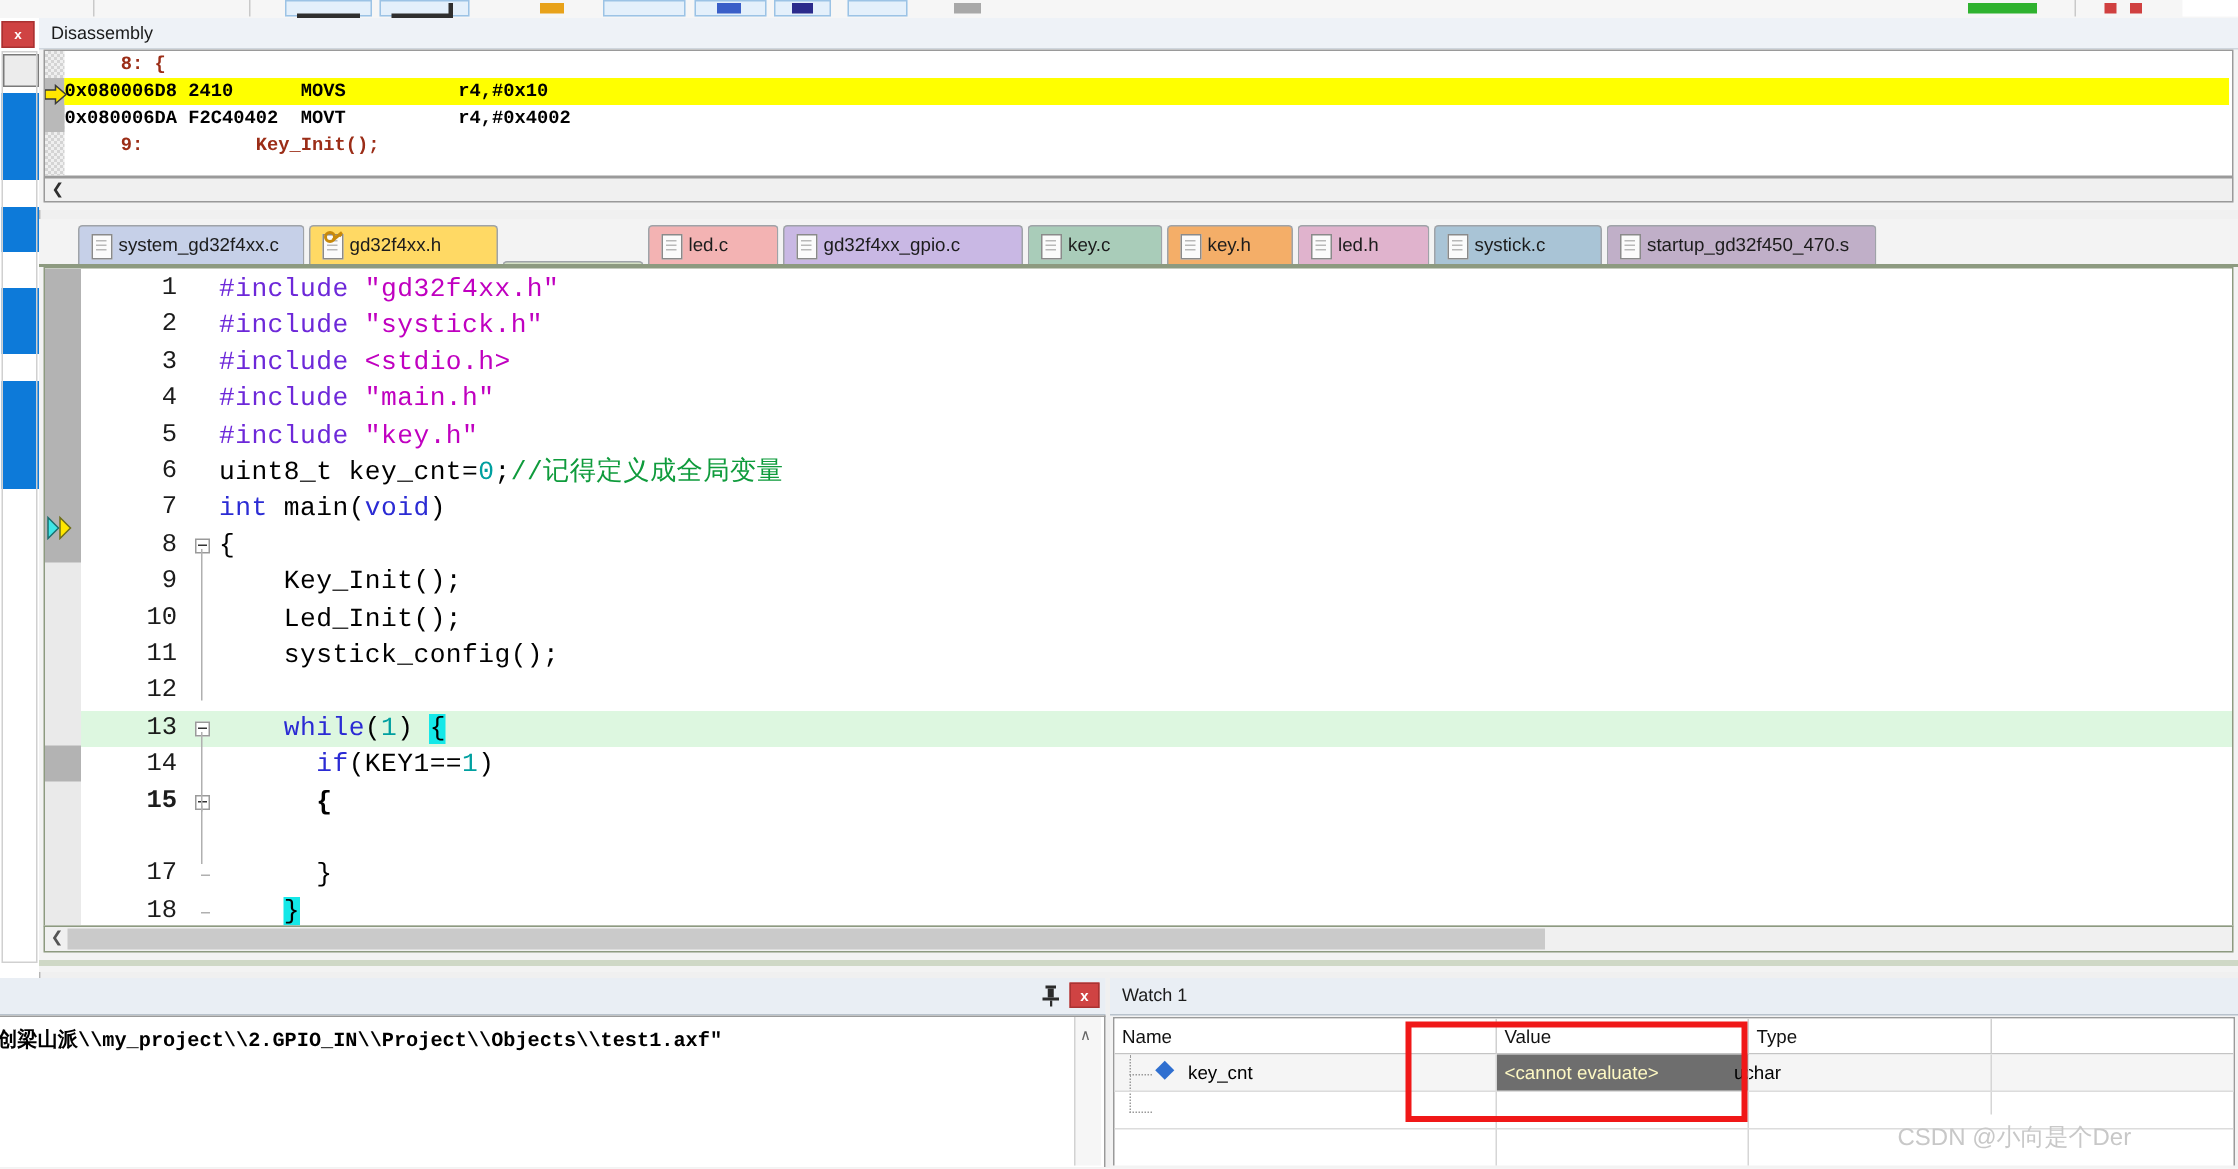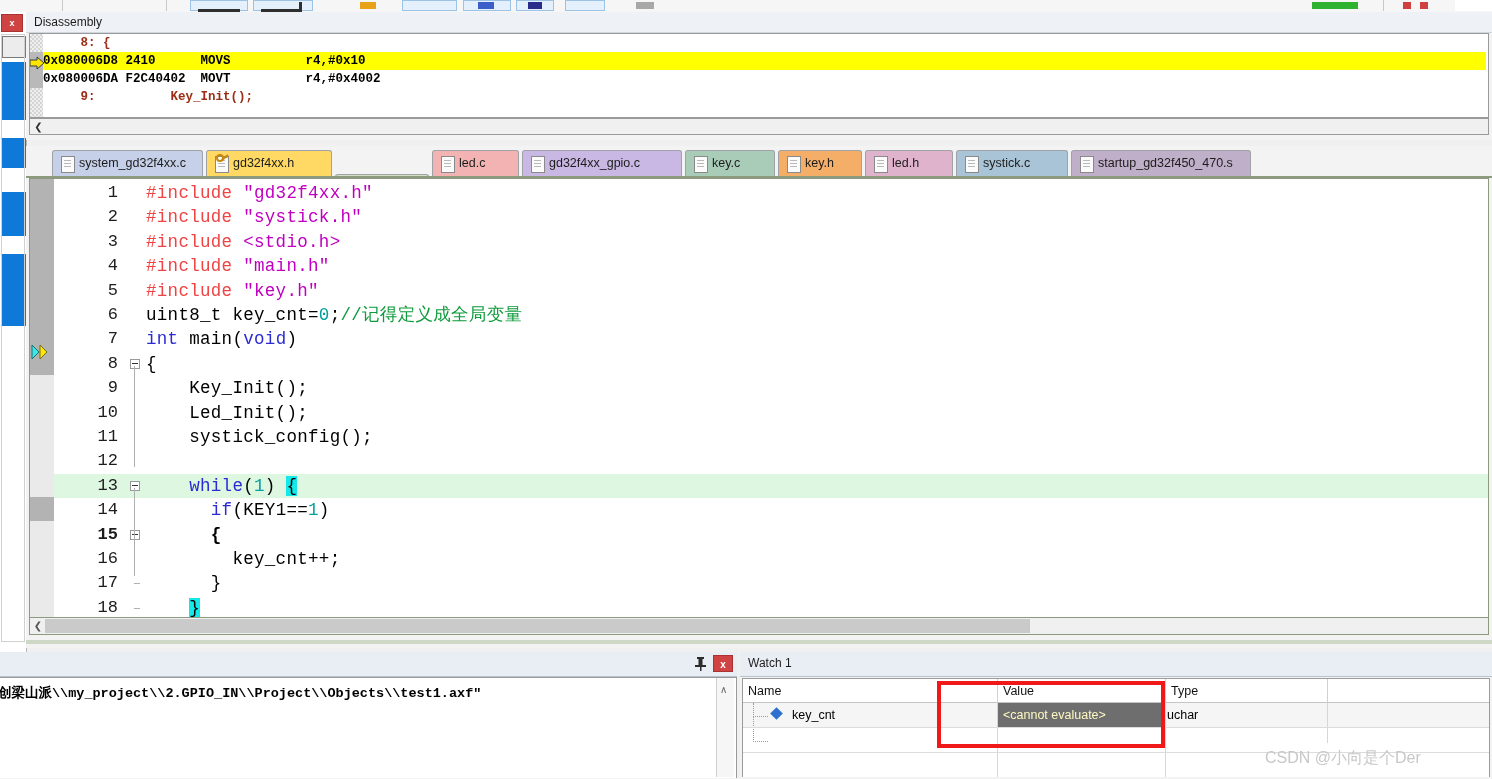--- a/index.html
+++ b/index.html
@@ -61,21 +61,21 @@
   .cline{position:absolute;left:0;height:24.4px;line-height:24.4px;white-space:pre;width:1434px;}
   .lnum{position:absolute;left:0;width:64px;text-align:right;color:#1c1c1c;
         font-family:"Liberation Mono","DejaVu Sans Mono",monospace;font-size:17px;}
   .fold{position:absolute;left:76px;top:7px;width:10px;height:10px;border:1px solid #9a9a9a;background:#fff;box-sizing:border-box;}
   .fold:before{content:"";position:absolute;left:1px;top:3px;width:6px;height:1px;background:#333;}
   .foldbar{position:absolute;left:80px;width:1px;background:#b0b0b0;}
   .foldtick{position:absolute;left:80px;width:6px;height:1px;background:#b0b0b0;}
   .ctext{position:absolute;left:92px;font-family:"Liberation Mono","DejaVu Sans Mono",monospace;
          font-size:17.5px;letter-spacing:0.3px;}
   .hl-line{position:absolute;left:24px;width:1434px;height:24.4px;background:#ddf7e0;}
-  .tk-pre{color:#ef4444;margin-top:13px;}
+  .tk-pre{color:#6d28d9;margin-top:13px;}
   .tk-str{color:#c000c0;}
   .tk-kw{color:#2b2bd4;}
   .tk-num{color:#00a0a0;}
   .tk-cmt{color:#0f9b3c;}
   .tk-pl{color:#000;}
   .tk-brace{background:#14e8e8;color:#000;}
   .gutter-arrow{position:absolute;left:1px;width:22px;height:18px;}
   #code-hscroll{position:absolute;left:3px;top:471px;width:1460px;height:18px;background:#f0f0f0;border:1px solid #8d9a80;box-sizing:border-box;}
   #code-hscroll .arrL{position:absolute;left:1px;top:1px;width:14px;height:14px;line-height:14px;text-align:center;font-size:10px;color:#555;}
   #code-hscroll .thumb{position:absolute;left:15px;top:1px;width:985px;height:14px;background:#cacaca;}
@@ -232,21 +232,20 @@
         <div class="cline" style="top: 148.4px;"><span class="lnum">7</span><span class="ctext"><span class="tk-kw">int </span><span class="tk-pl">main(</span><span class="tk-kw">void</span><span class="tk-pl">)</span></span></div>
         <div class="cline" style="top: 172.8px;"><span class="lnum">8</span><span class="fold"></span><span class="ctext"><span class="tk-pl">{</span></span></div>
         <div class="cline" style="top: 197.2px;"><span class="lnum">9</span><span class="ctext"><span class="tk-pl">    Key_Init();</span></span></div>
         <div class="cline" style="top: 221.6px;"><span class="lnum">10</span><span class="ctext"><span class="tk-pl">    Led_Init();</span></span></div>
         <div class="cline" style="top: 246px;"><span class="lnum">11</span><span class="ctext"><span class="tk-pl">    systick_config();</span></span></div>
         <div class="cline" style="top: 270.4px;"><span class="lnum">12</span><span class="ctext"><span class="tk-pl"></span></span></div>
         <div class="hl-line" style="top: 294.8px; left: 0px;"></div>
         <div class="cline" style="top: 294.8px;"><span class="lnum">13</span><span class="fold"></span><span class="ctext"><span class="tk-pl">    </span><span class="tk-kw">while</span><span class="tk-pl">(</span><span class="tk-num">1</span><span class="tk-pl">) </span><span class="tk-brace">{</span></span></div>
         <div class="cline" style="top: 319.2px;"><span class="lnum">14</span><span class="ctext"><span class="tk-pl">      </span><span class="tk-kw">if</span><span class="tk-pl">(KEY1==</span><span class="tk-num">1</span><span class="tk-pl">)</span></span></div>
         <div class="cline" style="top: 343.6px; font-weight: bold;"><span class="lnum">15</span><span class="fold"></span><span class="ctext"><span class="tk-pl">      {</span></span></div>
-        <div class="cline" style="top: 368px;"><span class="lnum">16</span><span class="ctext"><span class="tk-pl">        key_cnt++;</span></span></div>
         <div class="cline" style="top: 392.4px;"><span class="lnum">17</span><span class="ctext"><span class="tk-pl">      }</span></span></div>
         <div class="cline" style="top: 416.8px;"><span class="lnum">18</span><span class="ctext"><span class="tk-pl">    </span><span class="tk-brace">}</span></span></div>
         <div class="foldbar" style="top: 186.8px; height: 101.6px;"></div>
         <div class="foldbar" style="top: 308.8px; height: 52.8px;"></div>
         <div class="foldbar" style="top: 357.6px; height: 39.04px;"></div>
         <div class="foldtick" style="top: 404.4px;"></div>
         <div class="foldtick" style="top: 428.8px;"></div>
       </div>
   </div>
 
@@ -286,21 +285,21 @@
     <div class="wcol-hdr" style="left:585px;width:161px;border-right:none"></div>
 
     <div class="wrow-alt" style="top:24px"></div>
 
     <div class="w-tree" style="left:10px;top:24px;width:14px;height:13px"></div>
     <div class="w-tree" style="left:10px;top:37px;width:14px;height:25px;border-bottom:1px dotted #9a9a9a"></div>
     <div class="w-diamond" style="left:29px;top:30px"></div>
 
     <div class="wcell" style="left:44px;top:24px;width:210px">key_cnt</div>
     <div class="wcell" id="w-valuecell" style="left:255px;top:24px;width:168px">&lt;cannot evaluate&gt;</div>
-    <div class="wcell" style="left:419px;top:24px;width:184px">uchar</div>
+    <div class="wcell" style="left:408px;top:24px;width:184px">uchar</div>
 
 
     <div class="wvgrid" style="left:254px;height:75px"></div>
     <div class="wvgrid" style="left:422px;height:75px"></div>
     <div class="wvgrid" style="left:584px;height:40px"></div>
     <div class="whgrid" style="top:48px"></div>
     <div class="whgrid" style="top:73px"></div>
   </div>
 
 </div>

